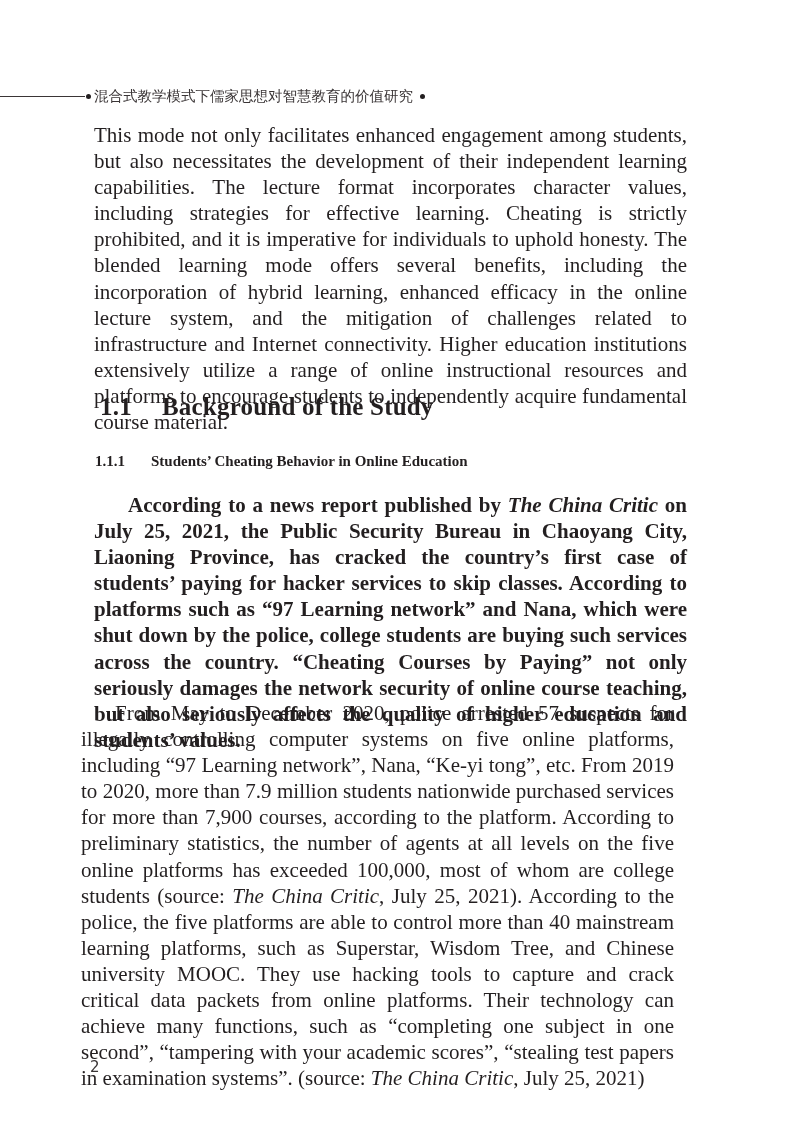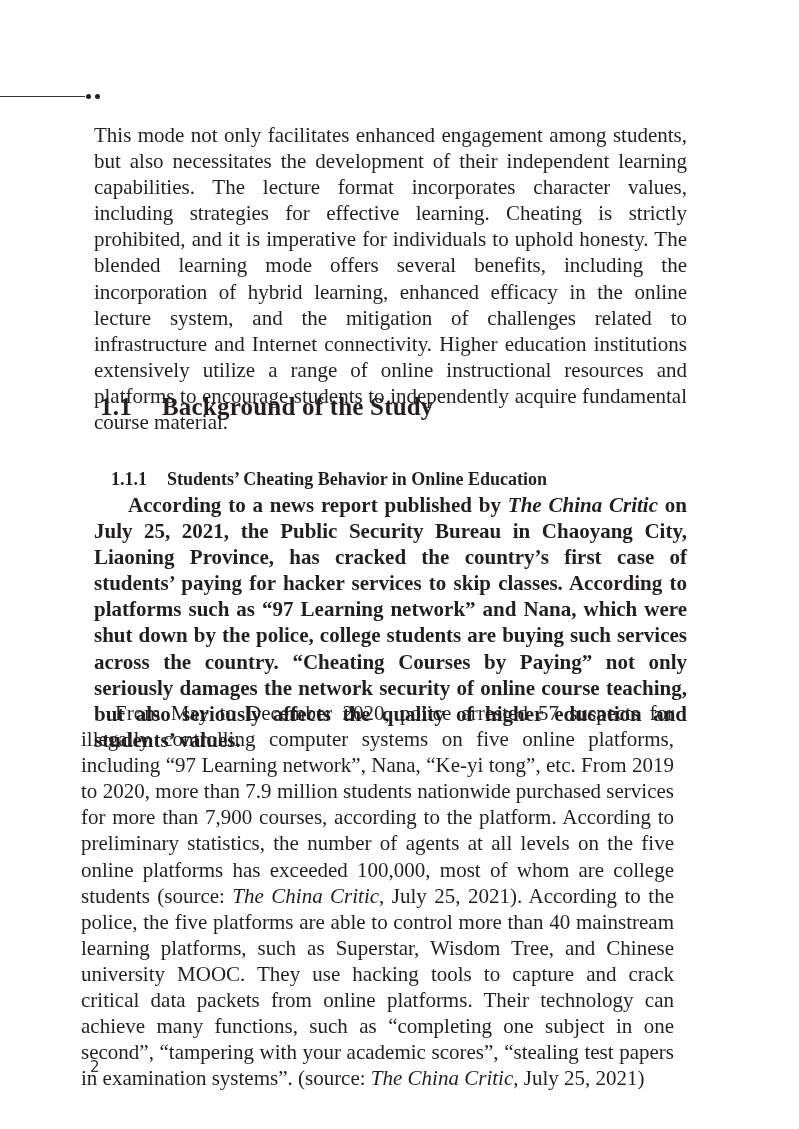--- a/index.html
+++ b/index.html
@@ -64,25 +64,25 @@
       font-size: 25px;
       font-weight: bold;
       letter-spacing: 0.2px;
       white-space: nowrap;
     }
     h2.section .num {
       display: inline-block;
       width: 62px;
     }
     h3.subsection {
-      margin: 16px;
+      margin: 0;
       position: absolute;
       left: 95px;
       top: 453px;
-      font-size: 18px;
+      font-size: 15px;
       font-weight: bold;
       white-space: nowrap;
     }
     h3.subsection .num {
       display: inline-block;
       width: 56px;
     }
     .para1 { position: absolute; left: 94px; top: 122px; width: 593px; }
     .para2 { position: absolute; left: 94px; top: 492px; width: 593px; font-weight: bold; }
     .para3 { position: absolute; left: 81px; top: 700px; width: 593px; }
@@ -94,20 +94,21 @@
       color: #3a3536;
       font-family: "DejaVu Sans", "Liberation Sans", sans-serif;
     }
   </style>
 </head>
 <body>
 
 <div class="running-header">
   <div class="header-rule"></div>
   <div class="header-dot"></div>
+  <span class="header-title">混合式教学模式下儒家思想对智慧教育的价值研究</span>
   <div class="header-dot"></div>
 </div>
 
 <p class="body para1">This mode not only facilitates enhanced engagement among students, but also necessitates the development of their independent learning capabilities. The lecture format incorporates character values, including strategies for effective learning. Cheating is strictly prohibited, and it is imperative for individuals to uphold honesty. The blended learning mode offers several benefits, including the incorporation of hybrid learning, enhanced efficacy in the online lecture system, and the mitigation of challenges related to infrastructure and Internet connectivity. Higher education institutions extensively utilize a range of online instructional resources and platforms to encourage students to independently acquire fundamental course material.</p>
 
 <h2 class="section">
   <span class="num">1.1</span><span>Background of the Study</span>
 </h2>
 
 <h3 class="subsection">

